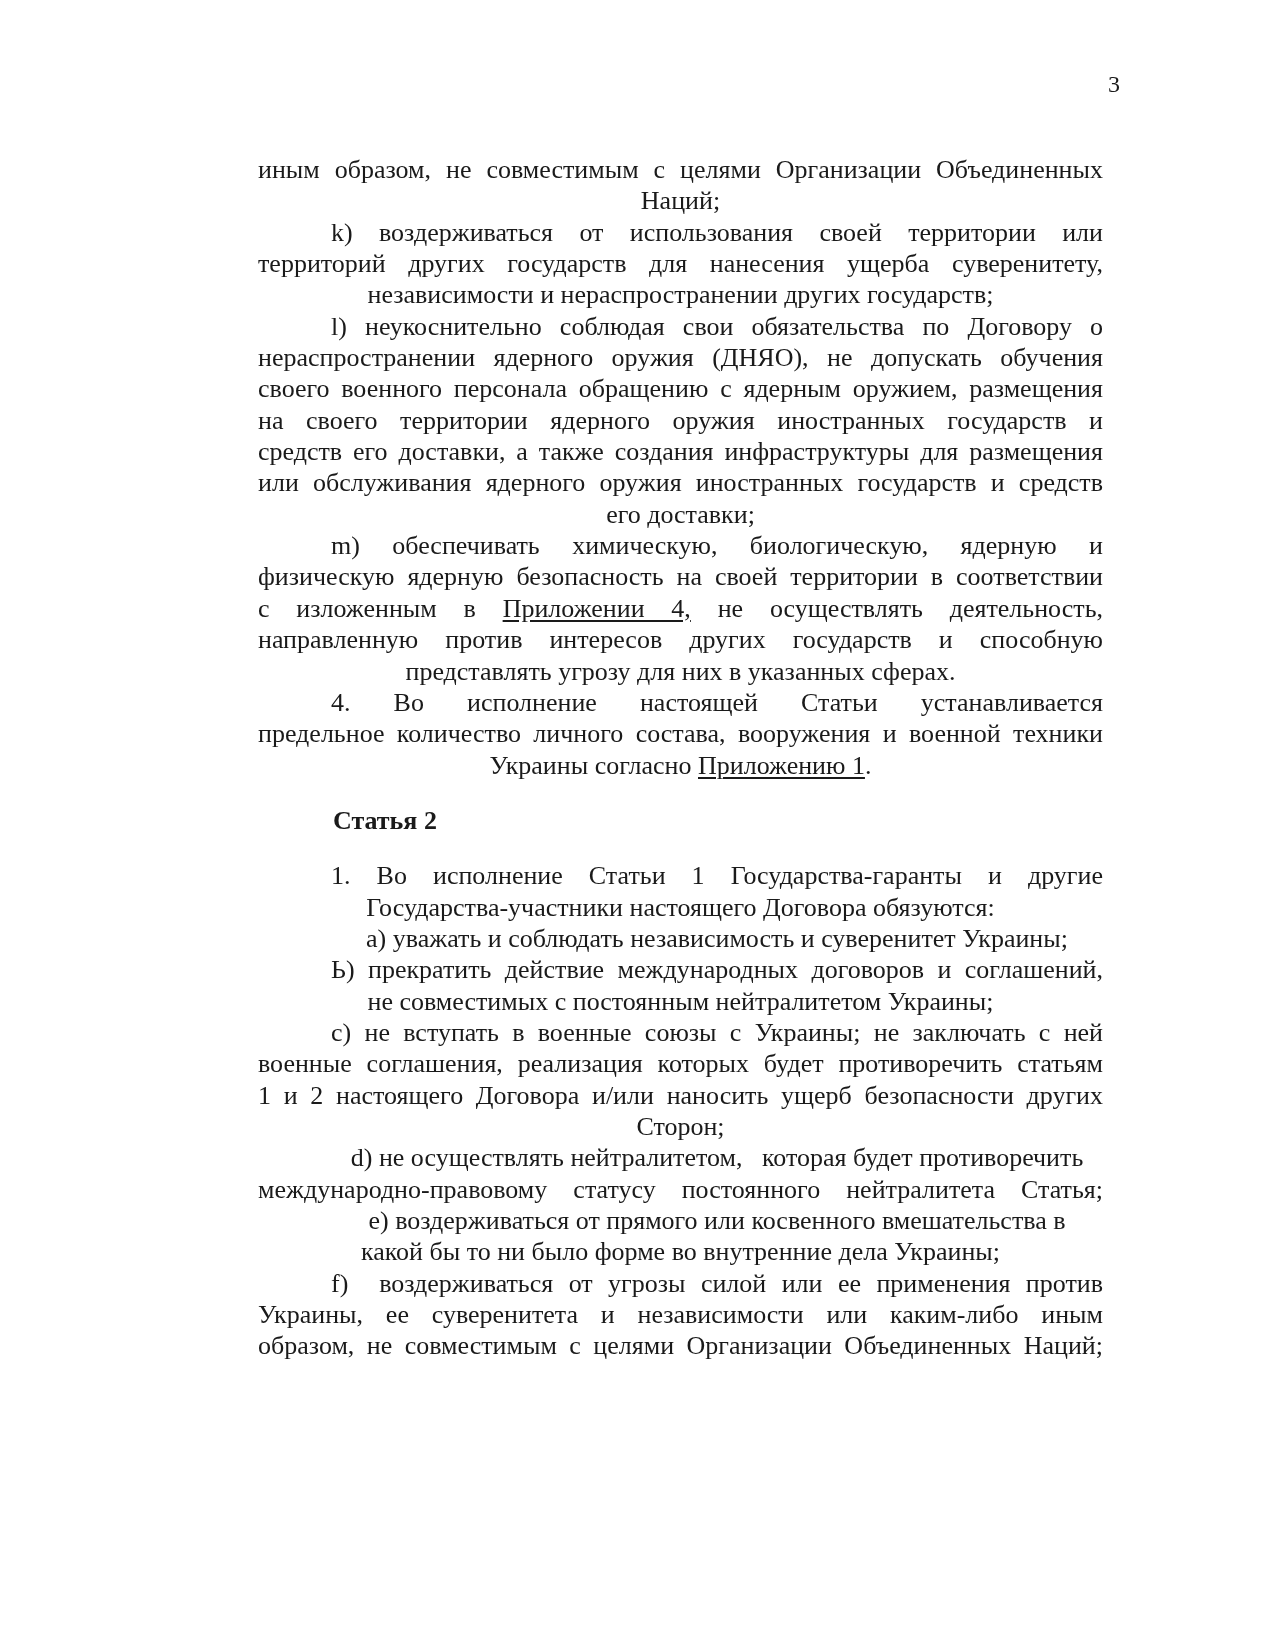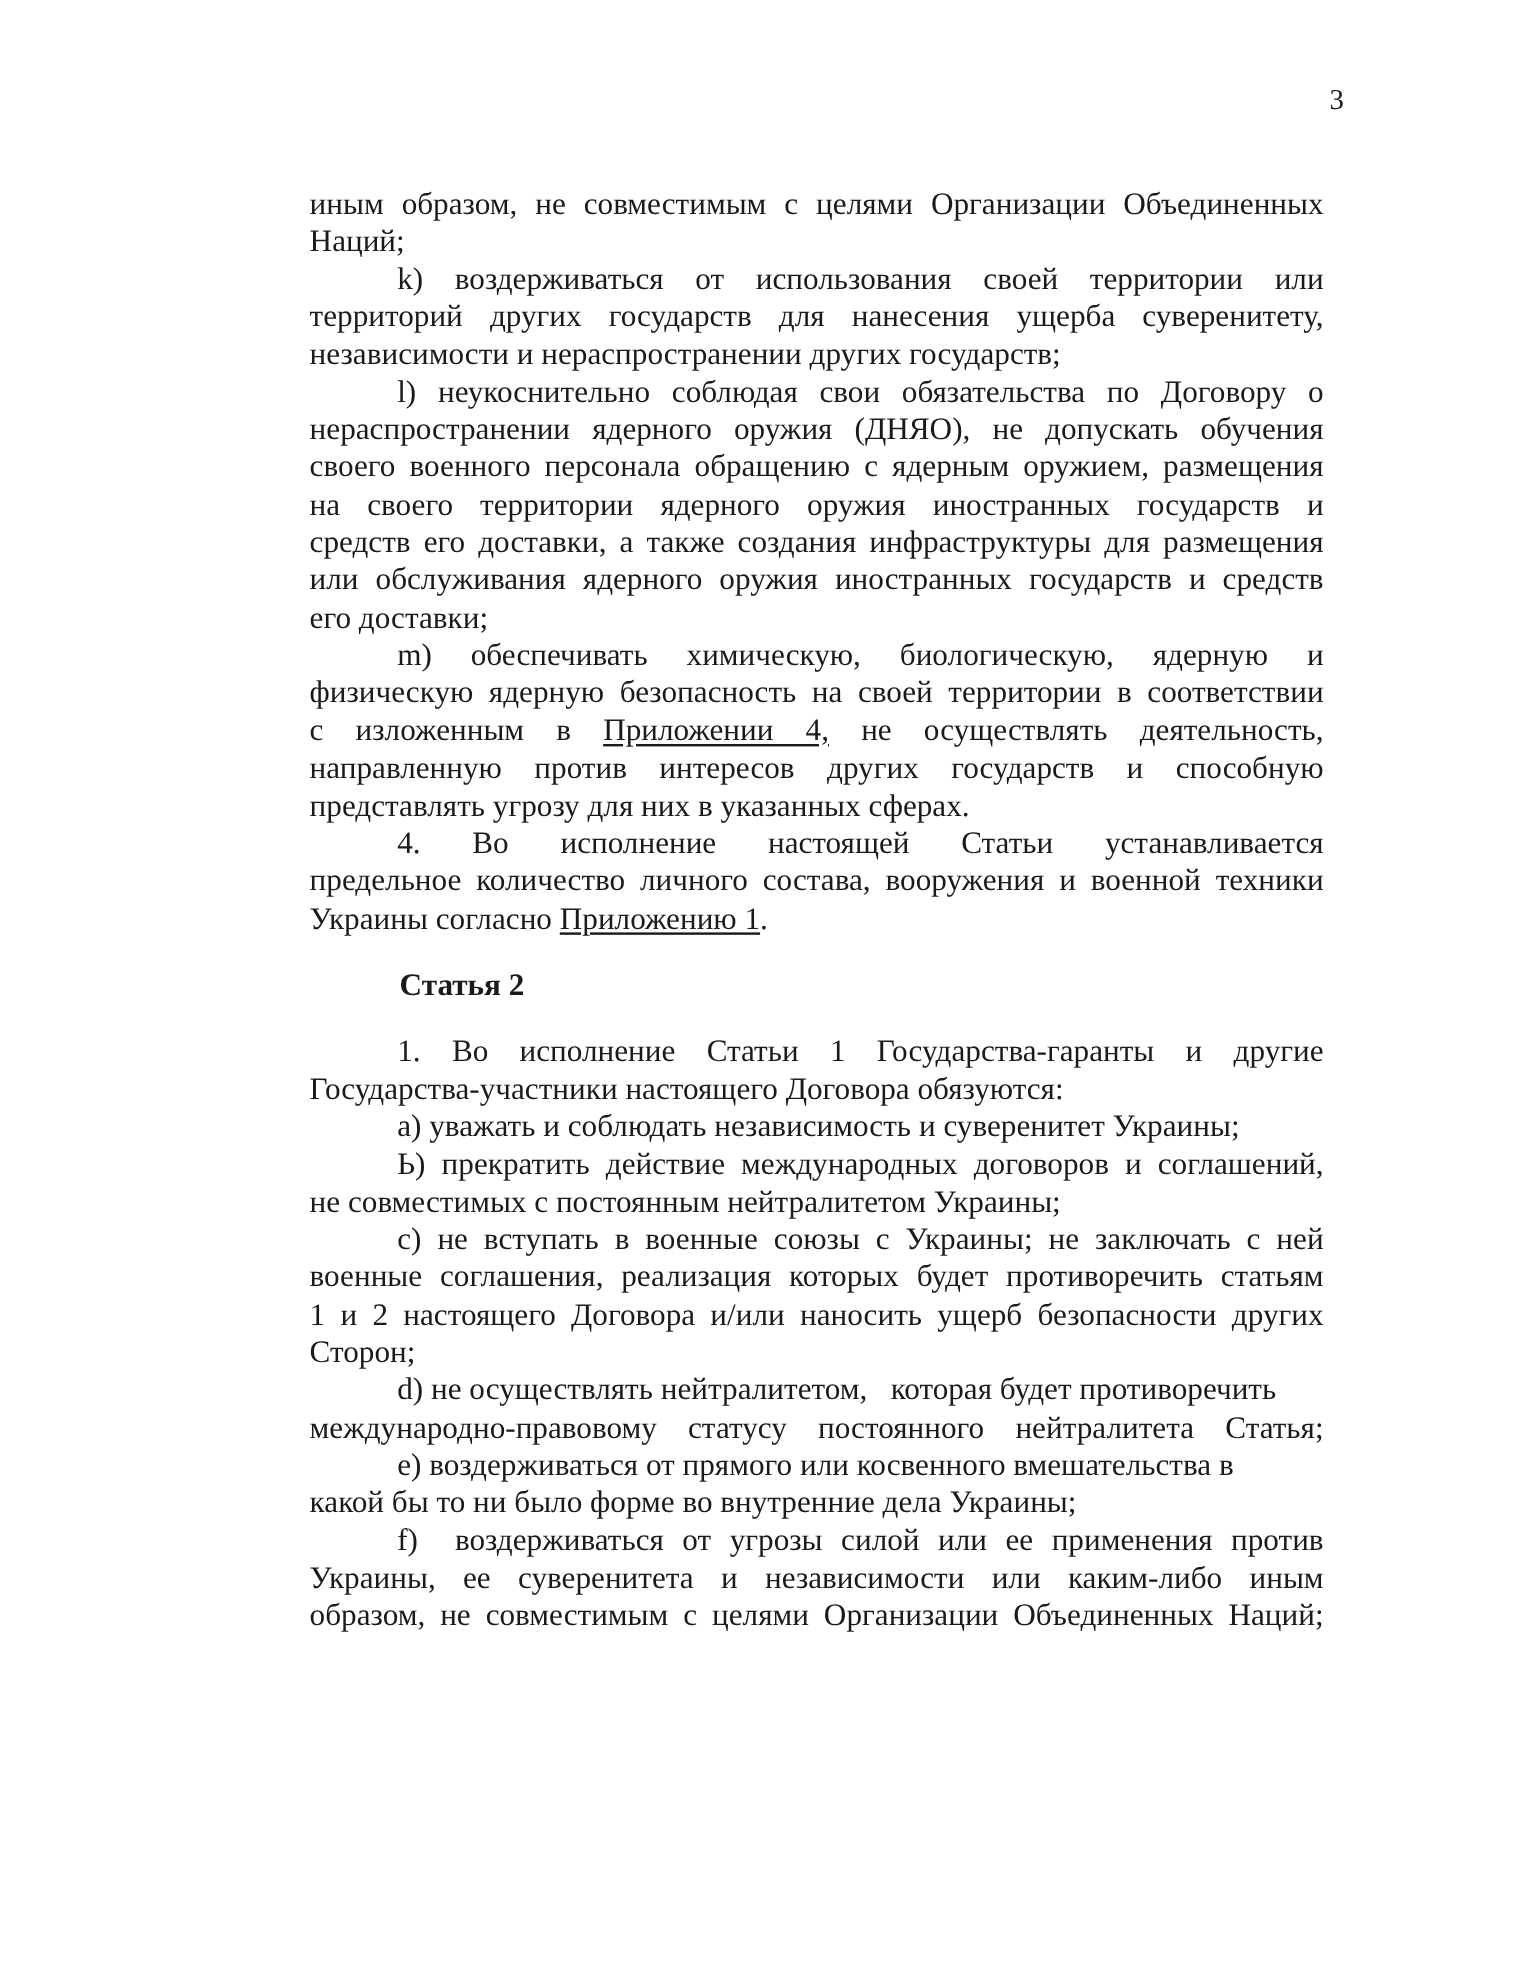--- a/index.html
+++ b/index.html
@@ -24,21 +24,21 @@
   .body-col {
     position: absolute;
     top: 154px; left: 242px;
     width: 845px;
     margin-left: 16px;
   }
   .ln {
     font-size: 26px;
     line-height: 31.35px;
     white-space: pre-wrap;
-    text-align: left;
+    text-align: center;
   }
   .ln.j {
     text-align: justify;
     text-align-last: justify;
     text-justify: inter-word;
   }
   .ln.ind { padding-left: 73px; }
   .heading {
     font-size: 26px;
     line-height: 31.35px;

